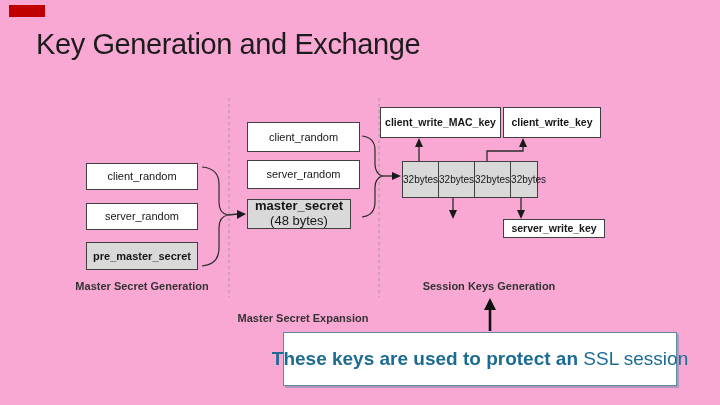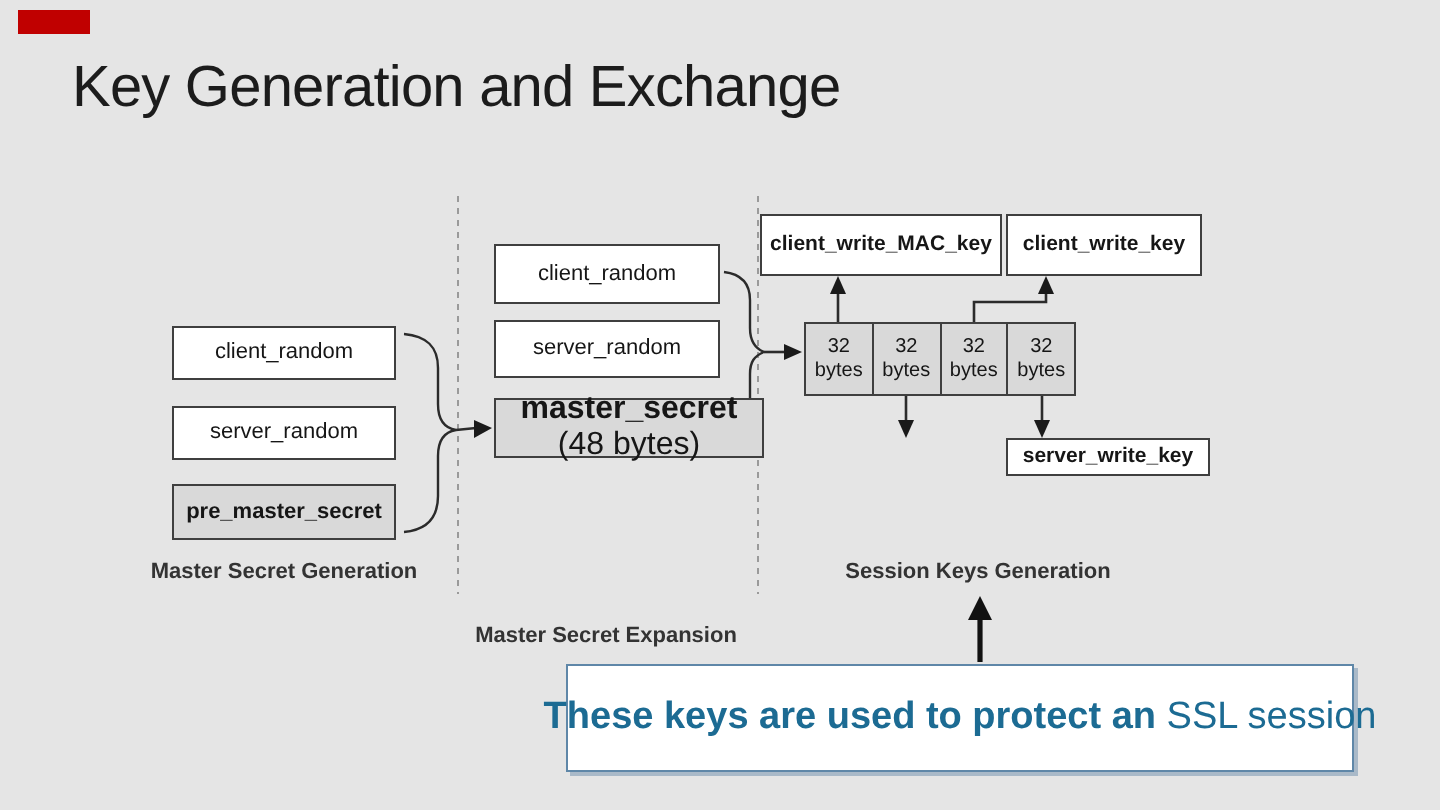--- a/index.html
+++ b/index.html
@@ -1,17 +1,17 @@
 <!DOCTYPE html>
 <html><head>
 <meta charset="utf-8">
 <style>
   html,body{margin:0;padding:0;background:#fff;}
   .slide{
-    position:relative;width:720px;height:405px;background:#e5e5e5;overflow:hidden;
+    position:relative;width:720px;height:405px;background:#f9a8d4;overflow:hidden;
     font-family:"Liberation Sans",sans-serif;
   }
   .accent-bar{position:absolute;left:9px;top:5px;width:36px;height:12px;background:#c00000;}
   .title{
     position:absolute;left:36px;top:28px;margin:0;
     font-size:29px;font-weight:400;color:#1c1c1c;letter-spacing:-0.4px;
   }
   .connectors{position:absolute;left:0;top:0;pointer-events:none;}
   .box{
     position:absolute;box-sizing:border-box;border:1px solid #3f3f3f;background:#ffffff;
@@ -21,21 +21,21 @@
   .box.gray{background:#d9d9d9;}
   .box.bold{font-weight:bold;}
   .box.keybox{font-size:10.5px;font-weight:bold;}
   .box .sub{font-weight:normal;}
   .two-line{flex-direction:column;}
   .strip{
     position:absolute;box-sizing:border-box;border:1px solid #3f3f3f;background:#d9d9d9;
     display:flex;
   }
   .cell{
-    flex:1;display:flex;flex-direction:column;align-items:center;justify-content:center;
+    flex:1;display:flex;flex-direction:row;align-items:center;justify-content:center;
     font-size:10px;line-height:12px;color:#161616;
   }
   .cell + .cell{border-left:1px solid #3f3f3f;}
   .section-label{
     position:absolute;top:280px;width:200px;text-align:center;
     font-size:11px;font-weight:600;color:#333333;
   }
   .callout{
     position:absolute;left:283px;top:332px;width:394px;height:54px;box-sizing:border-box;
     border:1px solid #5f87a8;box-shadow:2px 2px 0 rgba(95,130,165,0.45);
@@ -91,21 +91,21 @@
   <div class="box gray bold" style="left:86px;top:242px;width:112px;height:28px;text-align:center;">
     <span>pre_master_secret</span>
   </div>
 
   <div class="box" style="left:247px;top:122px;width:113px;height:30px;">
     <span>client_random</span>
   </div>
   <div class="box" style="left:247px;top:160px;width:113px;height:29px;">
     <span>server_random</span>
   </div>
-  <div class="box gray bold two-line" style="left:247px;top:199px;width:135px;height:30px;font-size:16px;">
+  <div class="box gray bold two-line" style="left:247px;top:199px;width:104px;height:30px;font-size:13px;">
     <span>master_secret</span>
     <span class="sub">(48 bytes)</span>
   </div>
 
   <div class="box keybox" style="left:380px;top:107px;width:121px;height:31px;">
     <span>client_write_MAC_key</span>
   </div>
   <div class="box keybox" style="left:503px;top:107px;width:98px;height:31px;">
     <span>client_write_key</span>
   </div>

